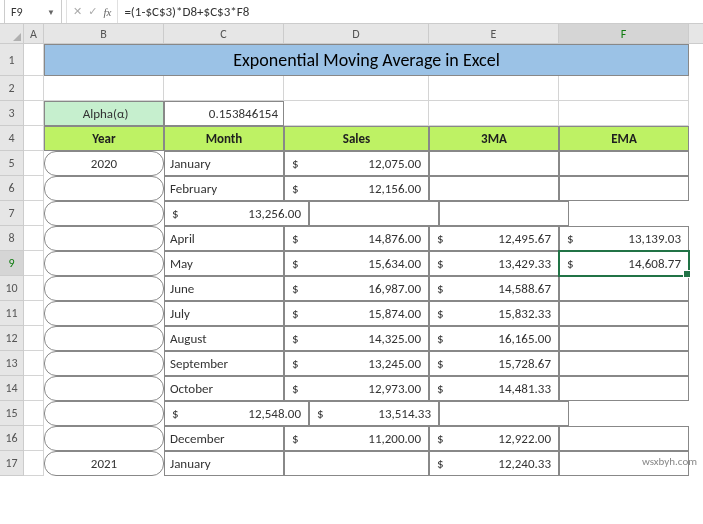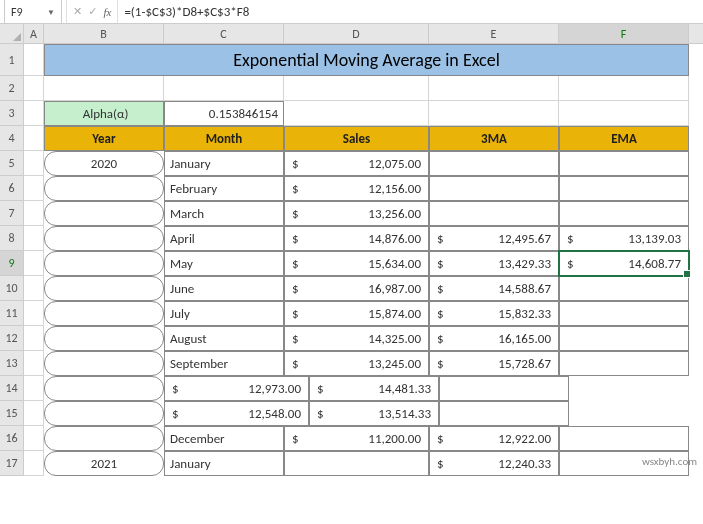--- a/index.html
+++ b/index.html
@@ -31,21 +31,21 @@
     .w-C { width: 120px; min-width: 120px; }
     .w-D { width: 145px; min-width: 145px; }
     .w-E { width: 130px; min-width: 130px; }
     .w-F { width: 130px; min-width: 130px; }
     
     .title-cell { background: #9bc2e6; color: #000000; font-size: 18px; display: flex; align-items: center; justify-content: center; height: 32px; border: 1px solid #888; }
     
     .alpha-label { background: #c6efce; text-align: center; justify-content: center; border: 1px solid #888; padding-left: 8px; }
     .alpha-val { border: 1px solid #888; justify-content: flex-end; text-align: center; }
     
-    .hdr { background: #eab308; text-align: center; justify-content: center; font-weight: bold; color: #1f1f1f; border: 1px solid #888; }
+    .hdr { background: #bef264; text-align: center; justify-content: center; font-weight: bold; color: #1f1f1f; border: 1px solid #888; }
     .tbl-cell { border: 1px solid #888; }
     .tbl-cell.center { justify-content: center; border-radius: 12px; }
     .tbl-cell.money { justify-content: space-between; }
     .tbl-cell.money .sym { padding-left: 2px; }
     .tbl-cell.money .val { padding-right: 2px; }
     
     .active-cell { position: relative; outline: 2px solid #217346; outline-offset: -1px; z-index: 1; }
     .active-cell::after { content: ''; position: absolute; right: -3px; bottom: -3px; width: 6px; height: 6px; background: #217346; border: 1px solid #fff; }
     
     .watermark { position: absolute; bottom: 8px; right: 6px; font-size: 11px; color: #888; z-index: 5; }
@@ -130,21 +130,20 @@
           <span class="sym">$</span>
           <span class="val">12,156.00</span>
         </div>
         <div class="cell w-E tbl-cell money"></div>
         <div class="cell w-F tbl-cell money"></div>
       </div>
       <div class="row">
         <div class="row-h">7</div>
         <div class="cell w-A"></div>
         <div class="cell w-B tbl-cell center"></div>
-        <div class="cell w-C tbl-cell">March</div>
         <div class="cell w-D tbl-cell money">
           <span class="sym">$</span>
           <span class="val">13,256.00</span>
         </div>
         <div class="cell w-E tbl-cell money"></div>
         <div class="cell w-F tbl-cell money"></div>
       </div>
       <div class="row">
         <div class="row-h">8</div>
         <div class="cell w-A"></div>
@@ -238,20 +237,21 @@
         <div class="cell w-E tbl-cell money">
           <span class="sym">$</span>
           <span class="val">15,728.67</span>
         </div>
         <div class="cell w-F tbl-cell money"></div>
       </div>
       <div class="row">
         <div class="row-h">14</div>
         <div class="cell w-A"></div>
         <div class="cell w-B tbl-cell center"></div>
+        <div class="cell w-C tbl-cell">October</div>
         <div class="cell w-D tbl-cell money">
           <span class="sym">$</span>
           <span class="val">12,973.00</span>
         </div>
         <div class="cell w-E tbl-cell money">
           <span class="sym">$</span>
           <span class="val">14,481.33</span>
         </div>
         <div class="cell w-F tbl-cell money"></div>
       </div>

